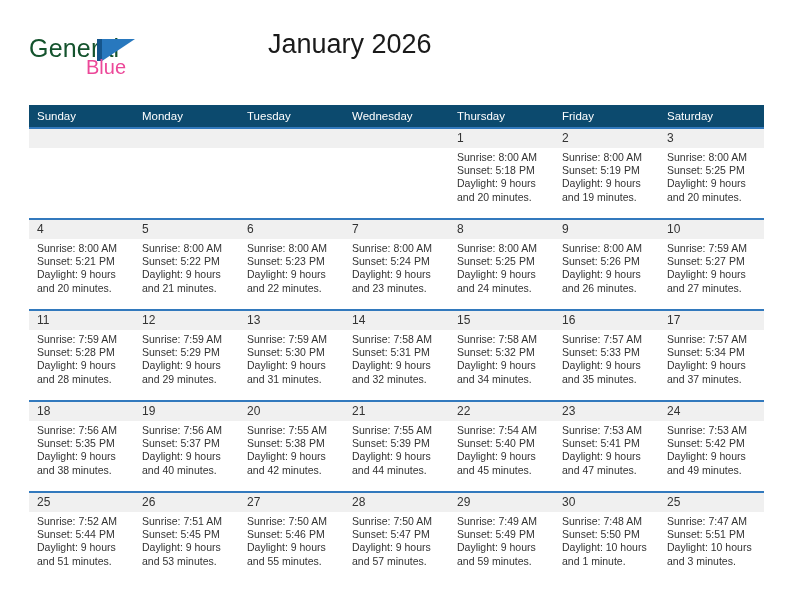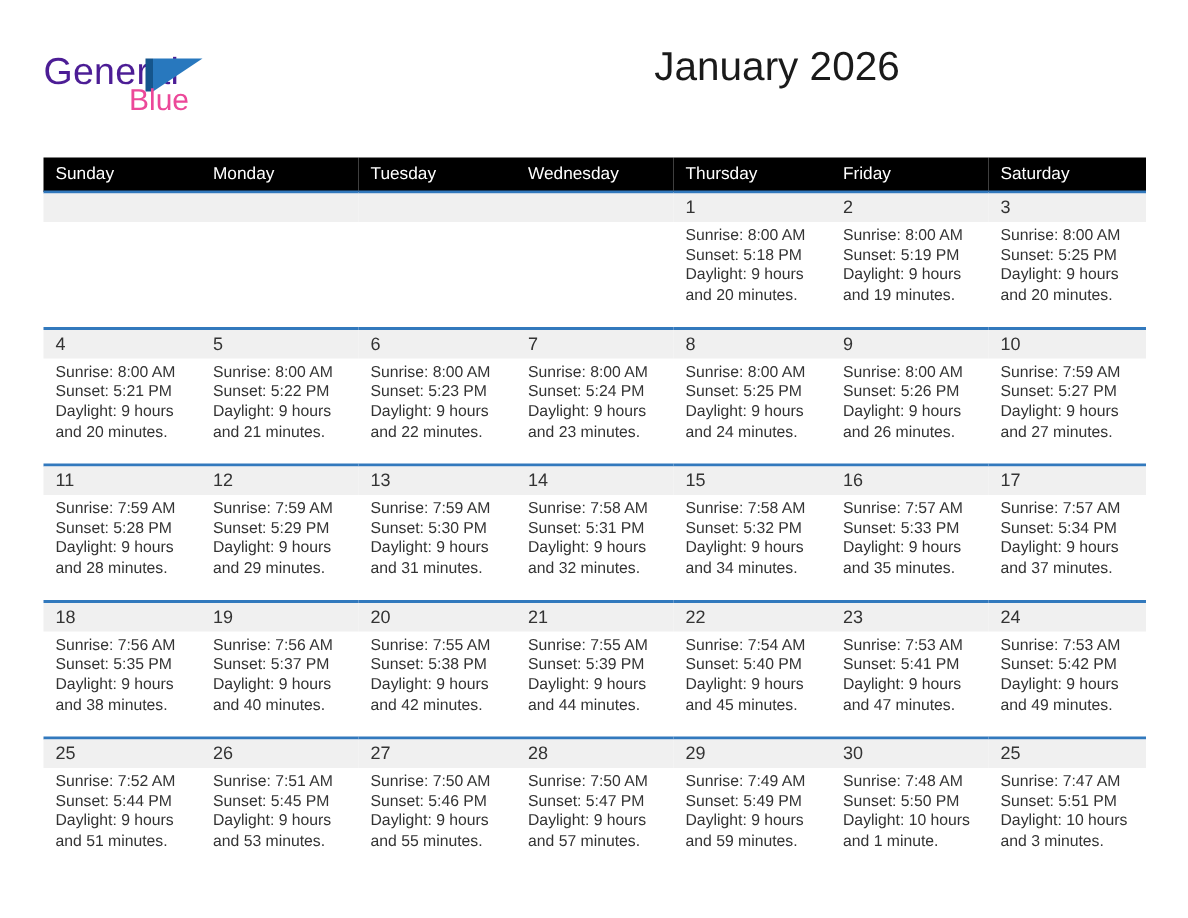--- a/index.html
+++ b/index.html
@@ -36,21 +36,21 @@
     top: 6px;
     width: 230px;
     height: 56px;
   }
   .brand-general {
     position: absolute;
     left: 0;
     top: 0;
     font-size: 25px;
     letter-spacing: 0.2px;
-    color: #4c1d95;
+    color: #14532d;
     font-family: "Liberation Sans", sans-serif;
   }
   .brand-mark {
     position: absolute;
     left: 68px;
     top: 5px;
     width: 38px;
     height: 22px;
   }
   .brand-mark .bar {
@@ -76,21 +76,21 @@
     top: 22px;
     font-size: 20px;
     color: #ec4899;
     font-family: "Liberation Sans", sans-serif;
   }
 
   .title-block {
     position: absolute;
     right: 0;
     top: 0;
-    text-align: center;
+    text-align: left;
     width: 500px;
   }
   .cal-title {
     font-size: 27px;
     color: #1a1a1a;
     line-height: 32px;
     white-space: nowrap;
   }
   .cal-subtitle {
     margin-top: 10px;
@@ -105,21 +105,21 @@
     position: absolute;
     left: 29px;
     top: 105px;
     width: 735px;
     border-collapse: collapse;
     table-layout: fixed;
   }
   .calendar col { width: 105px; }
 
   .calendar thead th {
-    background: #000000;
+    background: #0c4a6e;
     color: #ffffff;
     font-size: 11.5px;
     font-weight: normal;
     text-align: left;
     padding: 5px 0 5px 8px;
     height: 11px;
     vertical-align: middle;
     border: none;
   }
 

